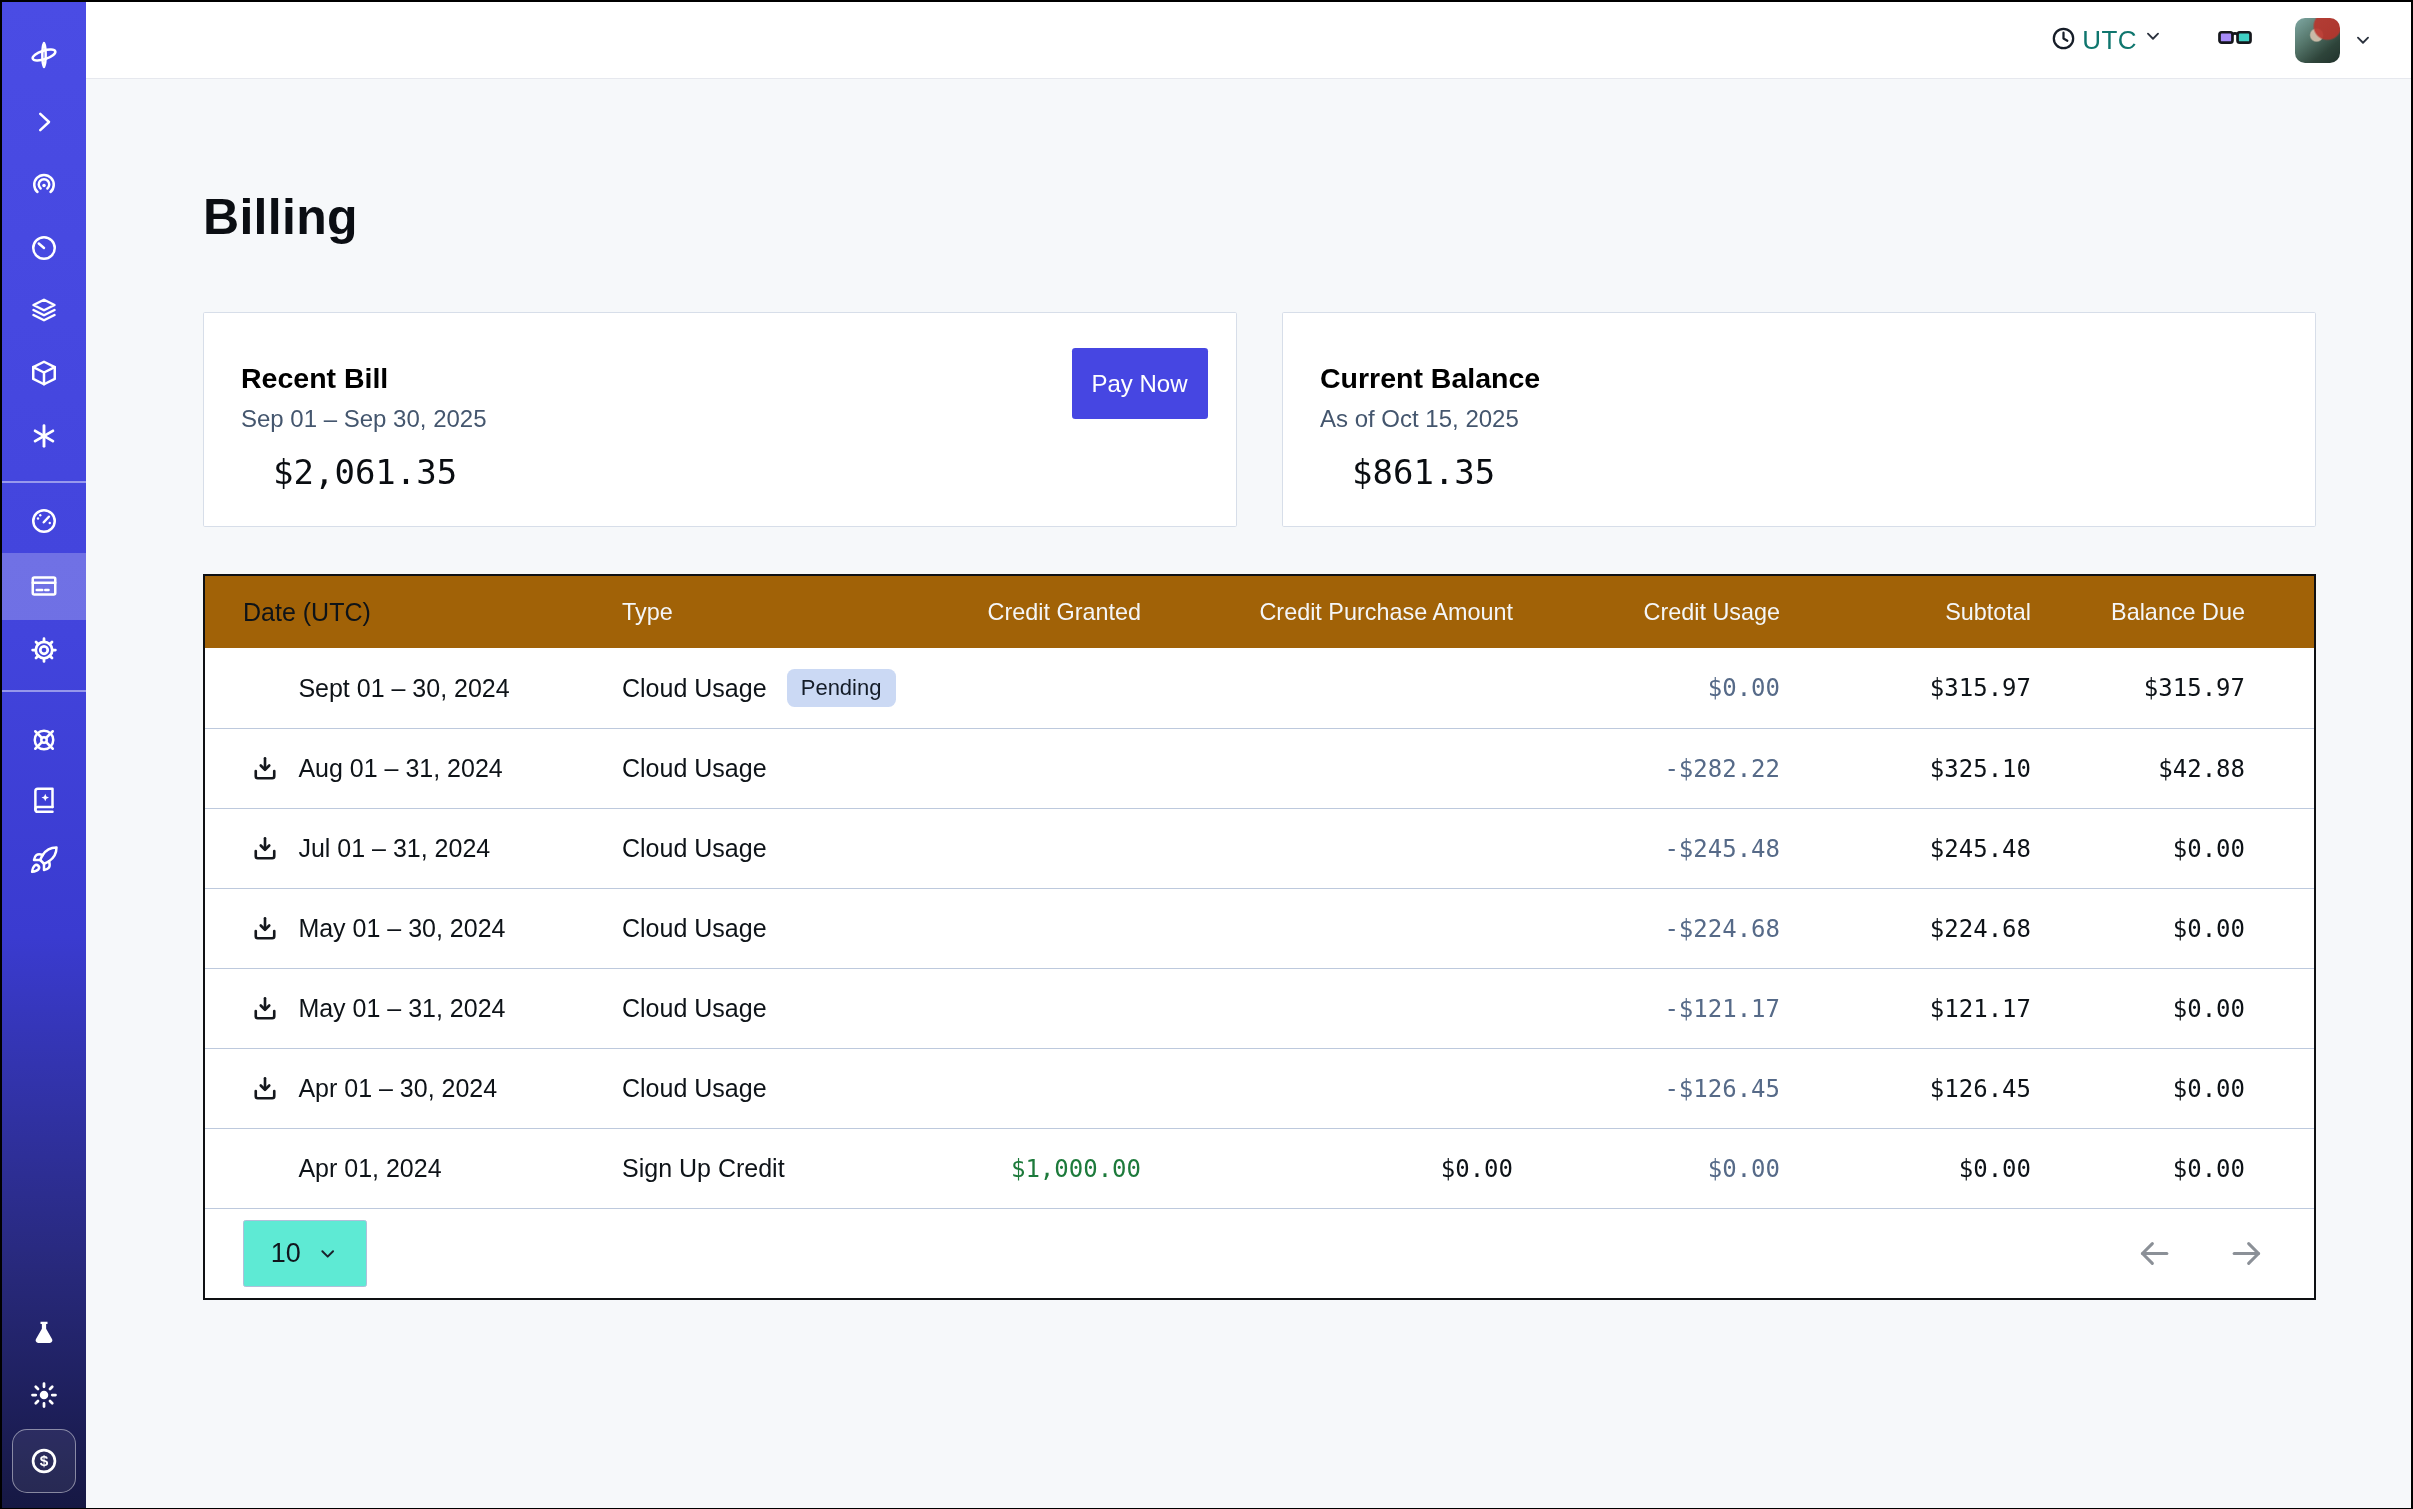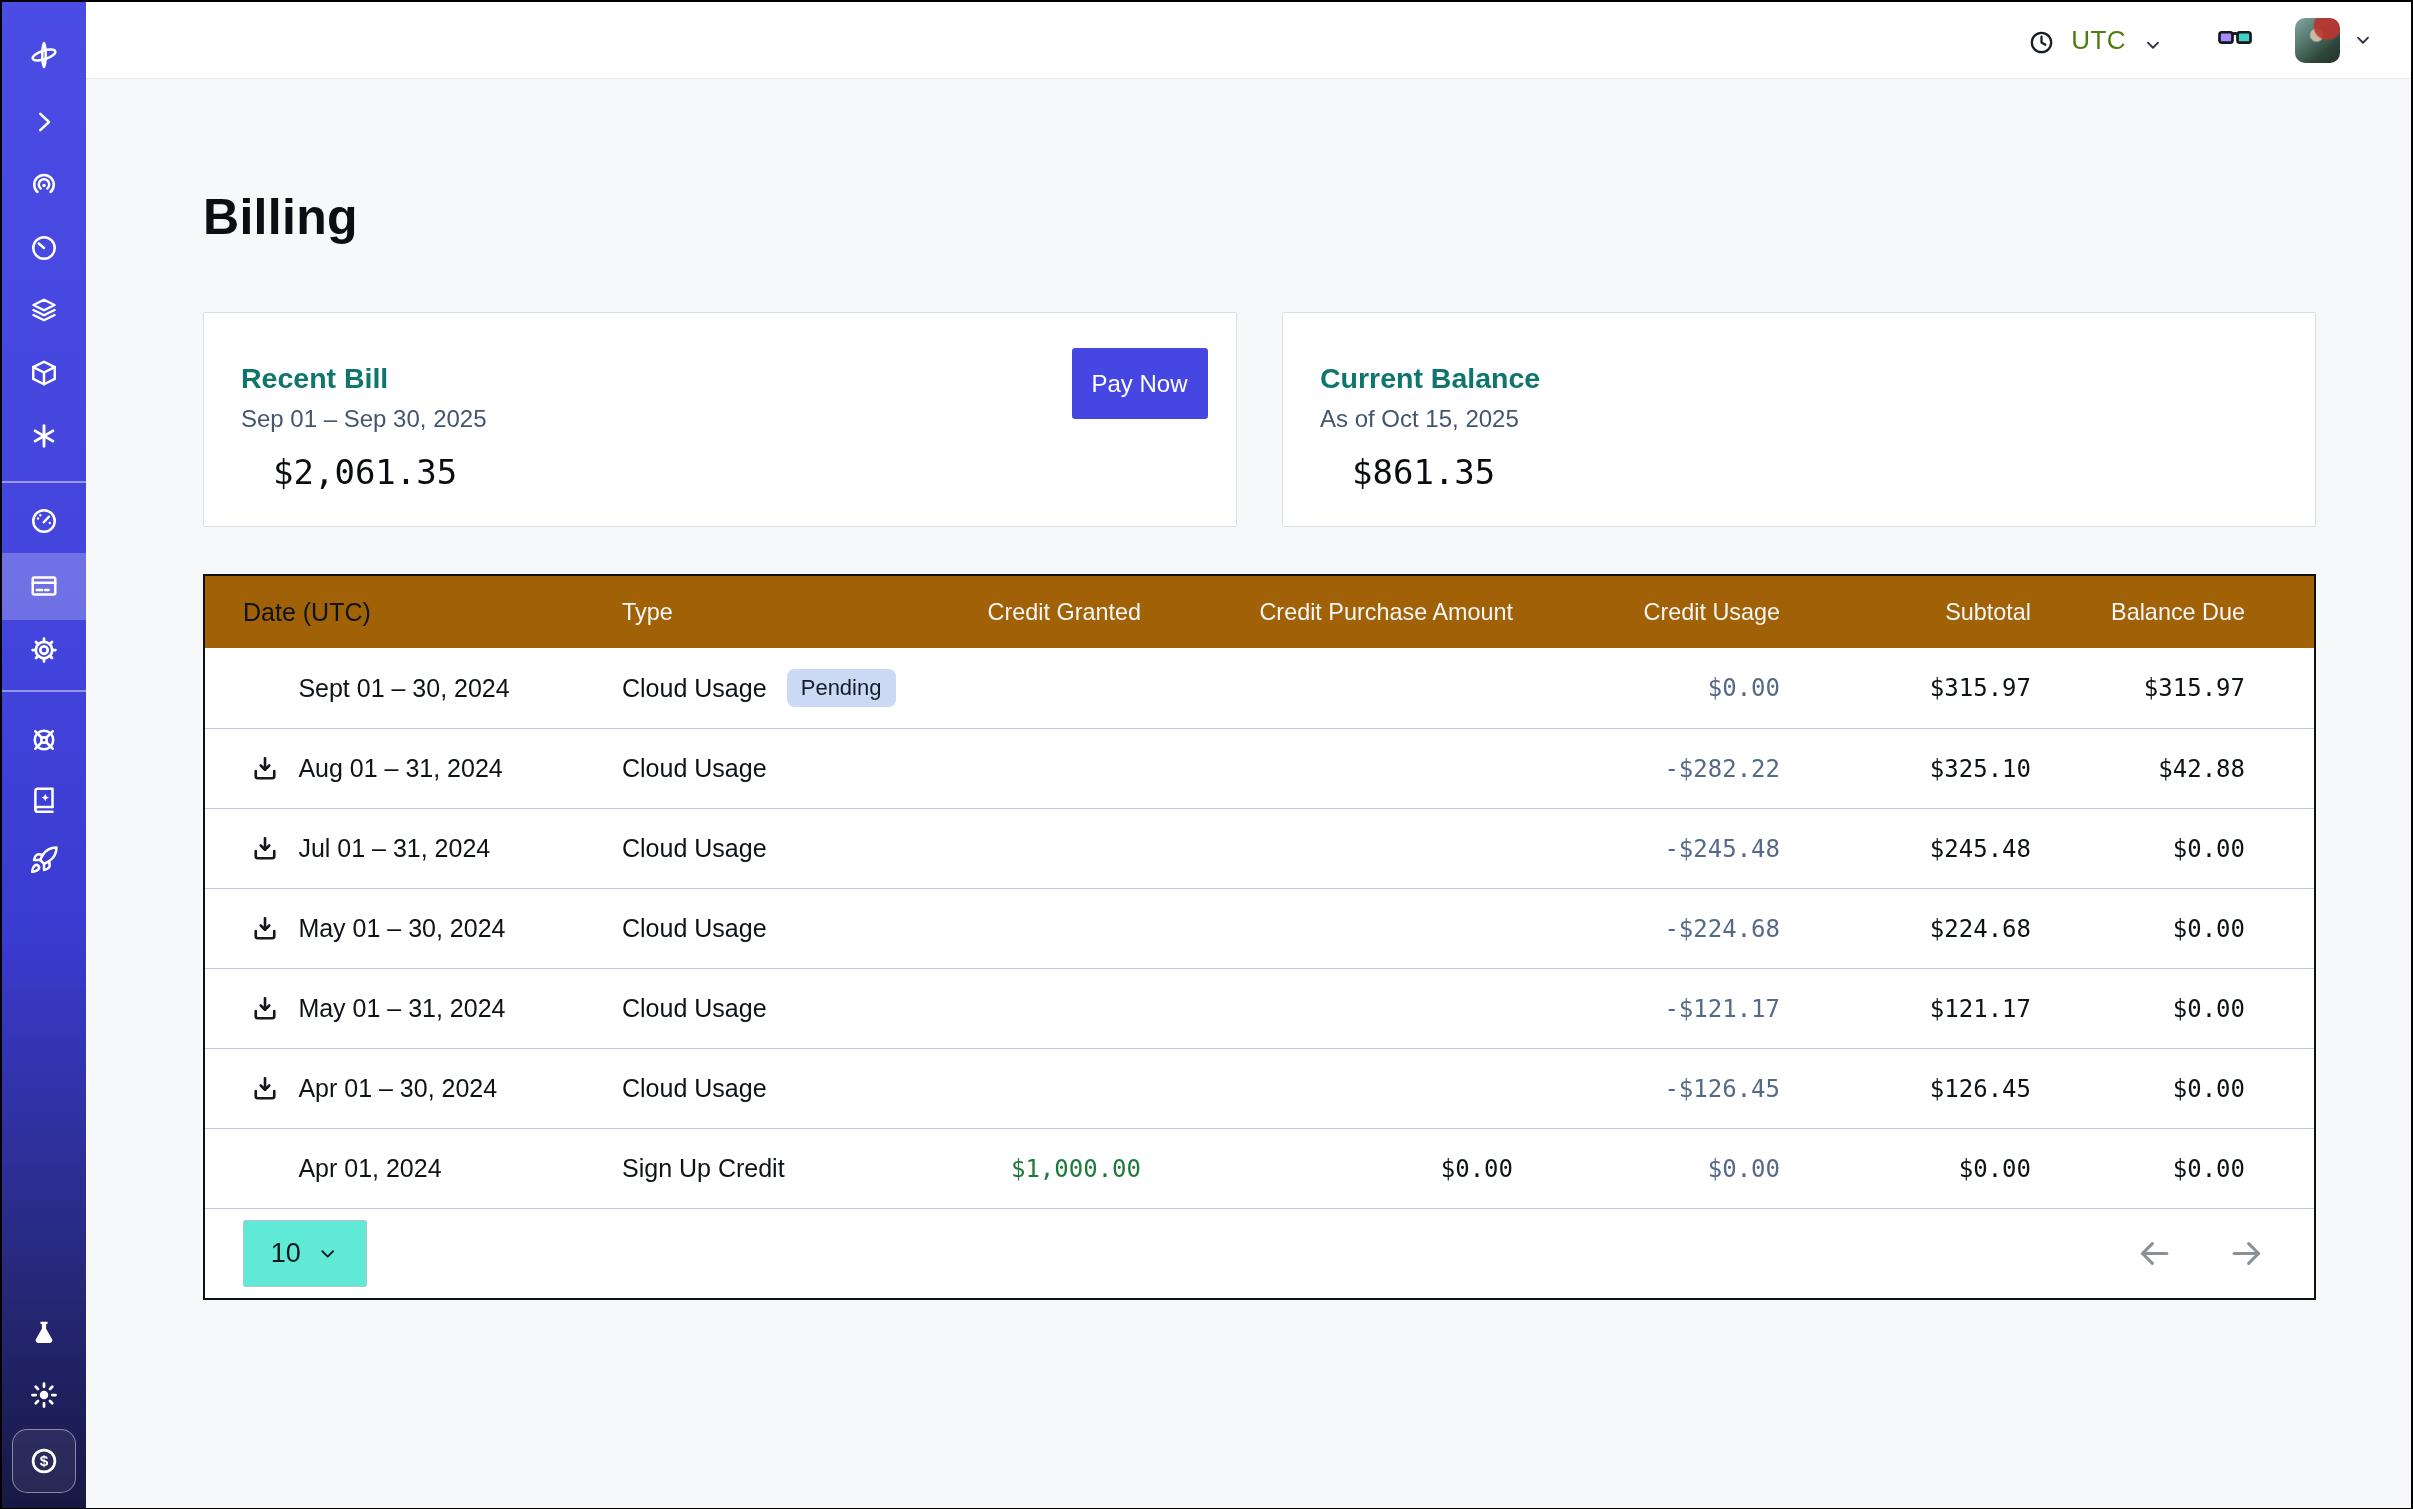--- a/index.html
+++ b/index.html
@@ -39,21 +39,21 @@
     border-radius: 15px; display:flex; align-items:center; justify-content:center; }
   .side-item.badge-wrap { height: 70px; margin-bottom: 11.7px; }
 
   
   .topbar {
     position: absolute; left: 84px; right: 0; top: 0; height: 77px;
     background: #fff; border-bottom: 1.7px solid #E6E8EE;
     display: flex; align-items: center; justify-content: flex-end;
     padding-right: 37px; gap: 11.7px;
   }
-  .tz-selector { display: flex; align-items: flex-end; gap: 16px; color: #4d7c0f; cursor: pointer; margin-right: 40px; }
+  .tz-selector { display: flex; align-items: flex-start; gap: 5px; color: #0f766e; cursor: pointer; margin-right: 40px; }
   .tz-selector svg.clock { width: 27px; height: 27px; color: #161D28; }
   .tz-label { font-size: 26px; letter-spacing: 0.4px; }
   .chev { width: 22px; height: 22px; color: #2A313D; }
   .glasses-btn { margin-right: 30px; cursor: pointer; }
   .glasses-btn svg { width: 38px; height: 28.5px; }
   .avatar {
     width: 45px; height: 45px; border-radius: 10px; cursor: pointer;
     background:
       radial-gradient(circle at 72% 18%, rgba(186,52,44,0.9) 0 26%, rgba(186,52,44,0) 30%),
       radial-gradient(circle at 48% 38%, #c9b9a6 0 16%, rgba(201,185,166,0) 20%),
@@ -62,21 +62,21 @@
 
   
   .main { position: absolute; left: 84px; right: 0; top: 77px; bottom: 0; padding: 0 95px 0 117px; }
   .page-title { font-size: 50px; line-height: 62px; font-weight: 600; color: #0B0E13; margin-top: 107px; letter-spacing: 0.3px; }
 
   .cards { display: flex; gap: 45px; margin-top: 64px; }
   .card {
     flex: 1; height: 215px; background: #fff; border: 1.7px solid #D7DEE9; border-radius: 1.7px;
     padding: 49px 37px 0 37px; position: relative;
   }
-  .card-title { font-size: 28.5px; font-weight: 600; color: #0f766e; }
+  .card-title { font-size: 28.5px; font-weight: 600; color: #000000; }
   .card-subtitle { font-size: 24px; color: #44566E; margin-top: 10px; height: 28.5px; }
   .card-amount { font-family: "DejaVu Sans Mono", monospace; font-size: 34px; color: #0A0D11; margin-top: 18.4px; margin-left: 32px; }
   .pay-now {
     position: absolute; top: 35px; right: 28.5px; width: 136px; height: 71px;
     background: #4646E2; color: #fff; font-size: 24px; font-family: inherit;
     border: none; border-radius: 3.3px; cursor: pointer;
   }
 
   .tabs { display: flex; gap: 0; margin-top: 52px; border-bottom: 1.7px solid #C9D2DF; height: 49px; }
   .tab { font-size: 25px; color: #212B38; padding: 0 1.7px; margin-right: 47px; display: flex; align-items: center; cursor: pointer;

